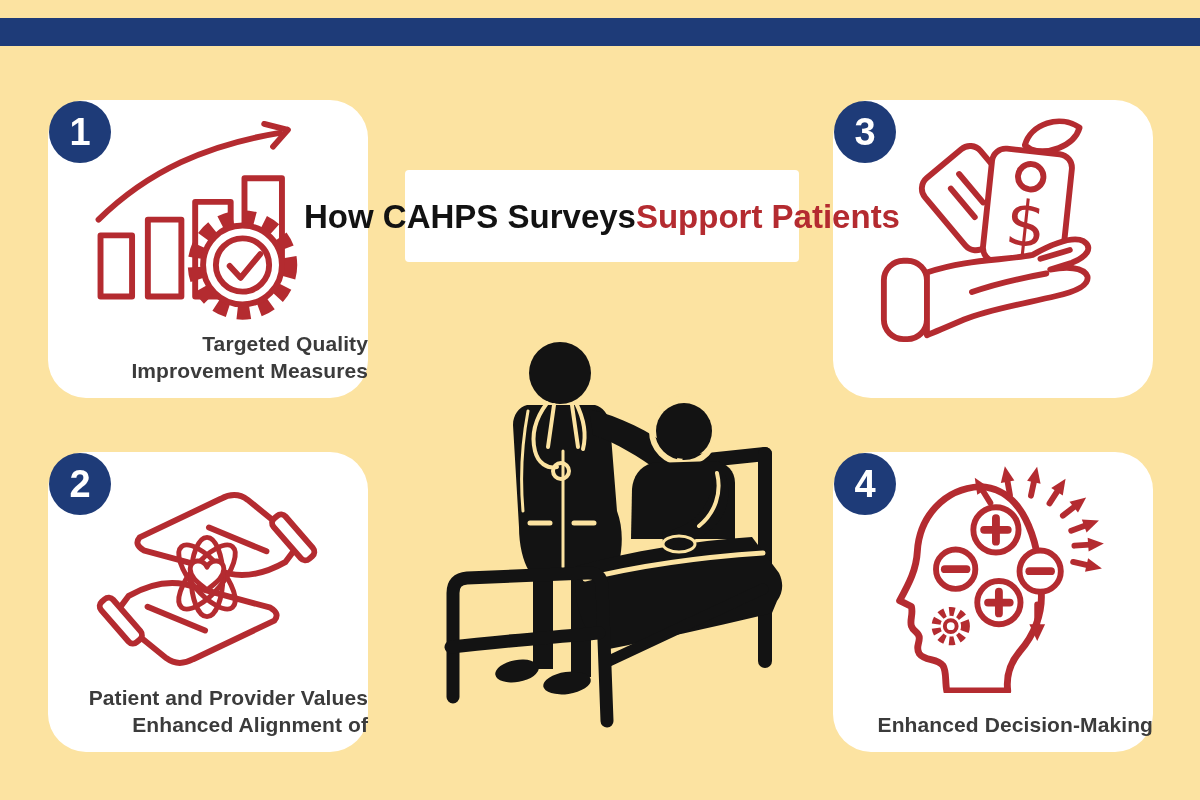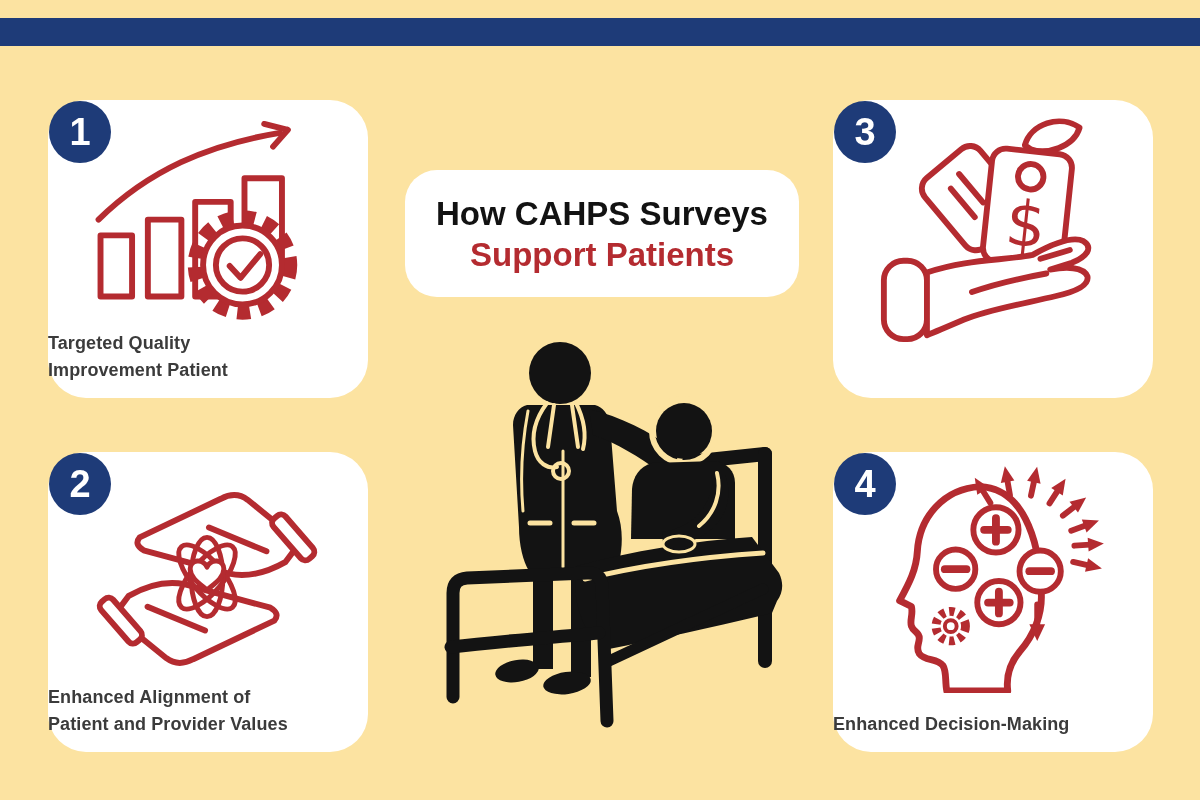--- a/index.html
+++ b/index.html
@@ -13,25 +13,25 @@
   .card{position:absolute;width:320px;height:298px;background:var(--card);border-radius:38px;}
   .card.c1{left:48px;top:100px;}
   .card.c2{left:48px;top:452px;height:300px;}
   .card.c3{left:833px;top:100px;}
   .card.c4{left:833px;top:452px;height:300px;}
   .badge{position:absolute;left:1px;top:1px;width:62px;height:62px;border-radius:50%;
          background:var(--navy);color:#fff;display:flex;align-items:center;justify-content:center;
          font-size:38px;font-weight:bold;}
   .icon-area{position:absolute;left:0;right:0;top:14px;height:226px;
              display:flex;align-items:center;justify-content:center;}
-  .caption{position:absolute;left:0;right:0;bottom:14px;text-align:left;font-weight:bold;
-           font-size:18px;line-height:27px;color:var(--text);white-space:nowrap;letter-spacing:.1px;}
+  .caption{position:absolute;left:0;right:0;bottom:14px;text-align:right;font-weight:bold;
+           font-size:21px;line-height:27px;color:var(--text);white-space:nowrap;letter-spacing:.1px;}
   .caption span{display:block;}
-  .titlebox{position:absolute;left:405px;top:170px;width:394px;height:127px;background:var(--card);
-            border-radius:32px;display:flex;flex-direction:column;align-items:center;justify-content:center;}
+  .titlebox{position:absolute;left:405px;top:170px;width:394px;height:92px;background:var(--card);
+            border-radius:4px;display:flex;flex-direction:row;align-items:center;justify-content:center;}
   .title-l1{font-weight:bold;font-size:33px;line-height:41px;color:var(--title);white-space:nowrap;}
   .title-l2{font-weight:bold;font-size:33px;line-height:41px;color:var(--red);white-space:nowrap;}
   .center-art{position:absolute;left:427px;top:331px;width:370px;height:415px;}
   
   .ln{fill:none;stroke:var(--red);stroke-width:6;stroke-linecap:round;stroke-linejoin:round;}
   .fw{fill:#fff;stroke:var(--red);stroke-width:6;stroke-linecap:round;stroke-linejoin:round;}
   .fr{fill:var(--red);stroke:none;}
   .ink{fill:var(--ink);stroke:none;}
   .inkl{fill:none;stroke:var(--ink);stroke-linecap:round;stroke-linejoin:round;}
   .bgl{fill:none;stroke:var(--bg);stroke-linecap:round;stroke-linejoin:round;}
@@ -54,21 +54,21 @@
         <path class="ln" d="M4,100 C55,50 115,24 188,12"></path>
         <path class="ln" d="M196,9 L172,3 M196,9 L181,26"></path>
         <circle class="ln" cx="150" cy="146" r="48" style="stroke-width:15;stroke-dasharray:13 9.55;stroke-linecap:butt"></circle>
         <circle class="fw" cx="150" cy="146" r="40"></circle>
         <circle class="ln" cx="150" cy="146" r="27"></circle>
         <path class="ln" d="M137,147 L148,159 L168,135"></path>
       </svg>
     </div>
     <div class="caption">
       <span>Targeted Quality</span>
-      <span>Improvement Patient</span>
+      <span>Improvement Measures</span>
     </div>
   </div>
 
   <div class="card c2">
     <div class="badge">2</div>
     <div class="icon-area">
       <svg width="228" height="210" viewBox="0 0 230 212">
         <g>
           <path class="fw" d="M46,64 L128,25 Q143,17 155,26 L208,69 L193,89 Q156,110 124,97 L50,77 Q40,71 46,64 Z"></path>
           <path class="ln" d="M116,54 L174,78"></path>
@@ -81,22 +81,22 @@
         </g>
         <g>
           <ellipse class="ln" cx="114" cy="104" rx="40" ry="16" style="stroke-width:5" transform="rotate(50 114 104)"></ellipse>
           <ellipse class="ln" cx="114" cy="104" rx="40" ry="16" style="stroke-width:5" transform="rotate(-50 114 104)"></ellipse>
           <ellipse class="ln" cx="114" cy="104" rx="16" ry="40" style="stroke-width:5"></ellipse>
           <path class="fw" d="M114,94 C110,85 97,86 97,96 C97,105 107,111 114,117 C121,111 131,105 131,96 C131,86 118,85 114,94 Z" style="stroke-width:5"></path>
         </g>
       </svg>
     </div>
     <div class="caption">
+      <span>Patient and Provider Values</span>
       <span>Enhanced Alignment of</span>
-      <span>Patient and Provider Values</span>
     </div>
   </div>
 
   <div class="card c3">
     <div class="badge">3</div>
     <div class="icon-area">
       <svg width="230" height="232" viewBox="0 0 235 235">
         <g transform="rotate(-40 97 88)">
           <rect class="fw" x="60" y="42" width="74" height="92" rx="14"></rect>
           <path class="ln" d="M86,66 L86,104 M102,60 L102,98"></path>

